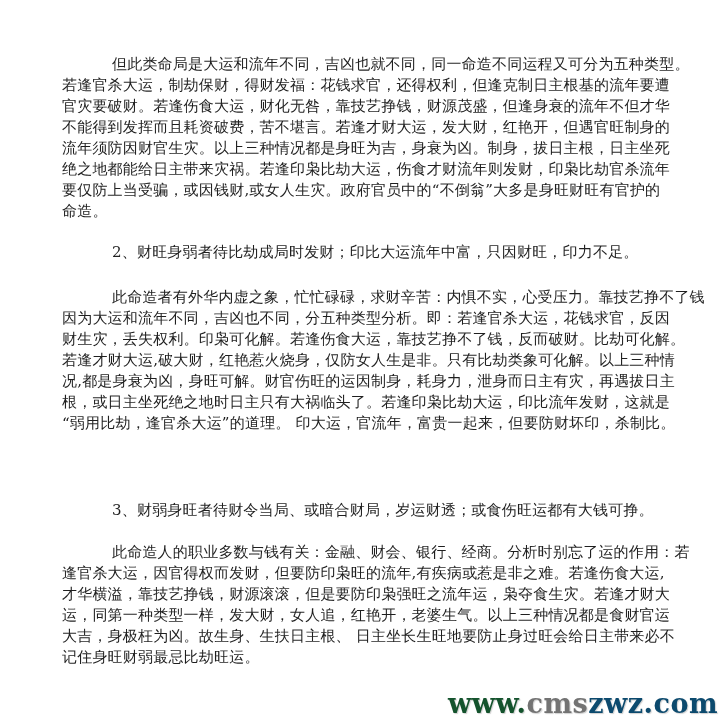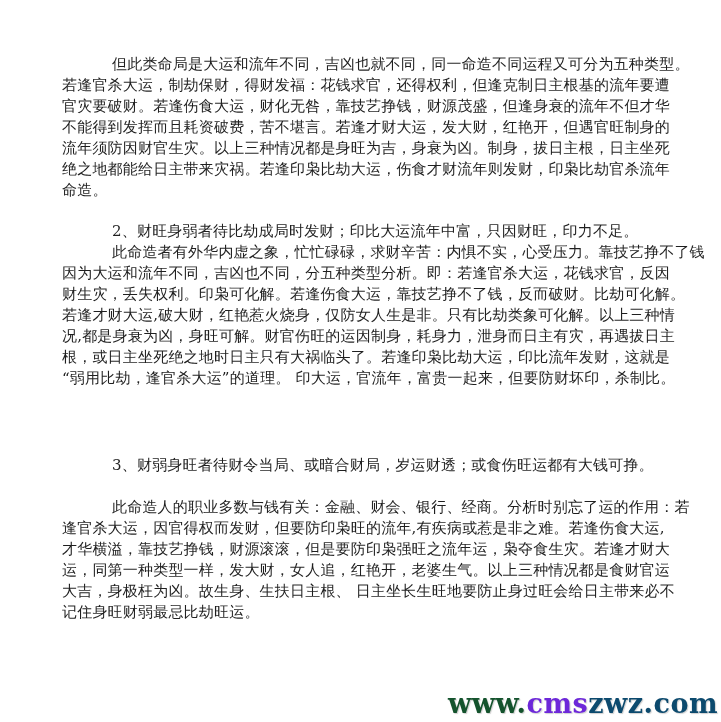--- a/index.html
+++ b/index.html
@@ -24,21 +24,21 @@
   .block { margin: 0; }
   .block .line {
     font-size: 15px;
     line-height: 21px;
     white-space: nowrap;
     letter-spacing: 0.2px;
   }
   .block .line:first-child { text-indent: 50px; }
   
   .block:nth-child(1) { margin-bottom: 20px; margin-top: 12px; }
-  .block:nth-child(2) { }
+  .block:nth-child(2) { margin-bottom: 24px; }
   .block:nth-child(3) { margin-bottom: 66px; }
   .block:nth-child(4) { margin-bottom: 21px; }
   .watermark {
     position: absolute;
     right: 3px;
     bottom: 3px;
     font-size: 27px;
     font-weight: bold;
     letter-spacing: 0.5px;
     white-space: nowrap;
@@ -52,20 +52,21 @@
 
 <div class="page">
   <div class="doc" id="doc">
       <div class="block paragraph">
         <div class="line">但此类命局是大运和流年不同，吉凶也就不同，同一命造不同运程又可分为五种类型。</div>
         <div class="line">若逢官杀大运，制劫保财，得财发福：花钱求官，还得权利，但逢克制日主根基的流年要遭</div>
         <div class="line">官灾要破财。若逢伤食大运，财化无咎，靠技艺挣钱，财源茂盛，但逢身衰的流年不但才华</div>
         <div class="line">不能得到发挥而且耗资破费，苦不堪言。若逢才财大运，发大财，红艳开，但遇官旺制身的</div>
         <div class="line">流年须防因财官生灾。以上三种情况都是身旺为吉，身衰为凶。制身，拔日主根，日主坐死</div>
         <div class="line">绝之地都能给日主带来灾祸。若逢印枭比劫大运，伤食才财流年则发财，印枭比劫官杀流年</div>
+        <div class="line">要仅防上当受骗，或因钱财,或女人生灾。政府官员中的“不倒翁”大多是身旺财旺有官护的</div>
         <div class="line">命造。</div>
       </div>
       <div class="block heading">
         <div class="line">2、财旺身弱者待比劫成局时发财；印比大运流年中富，只因财旺，印力不足。</div>
       </div>
       <div class="block paragraph">
         <div class="line">此命造者有外华内虚之象，忙忙碌碌，求财辛苦：内惧不实，心受压力。靠技艺挣不了钱</div>
         <div class="line">因为大运和流年不同，吉凶也不同，分五种类型分析。即：若逢官杀大运，花钱求官，反因</div>
         <div class="line">财生灾，丢失权利。印枭可化解。若逢伤食大运，靠技艺挣不了钱，反而破财。比劫可化解。</div>
         <div class="line">若逢才财大运,破大财，红艳惹火烧身，仅防女人生是非。只有比劫类象可化解。以上三种情</div>
@@ -78,14 +79,14 @@
       </div>
       <div class="block paragraph">
         <div class="line">此命造人的职业多数与钱有关：金融、财会、银行、经商。分析时别忘了运的作用：若</div>
         <div class="line">逢官杀大运，因官得权而发财，但要防印枭旺的流年,有疾病或惹是非之难。若逢伤食大运,</div>
         <div class="line">才华横溢，靠技艺挣钱，财源滚滚，但是要防印枭强旺之流年运，枭夺食生灾。若逢才财大</div>
         <div class="line">运，同第一种类型一样，发大财，女人追，红艳开，老婆生气。以上三种情况都是食财官运</div>
         <div class="line">大吉，身极枉为凶。故生身、生扶日主根、 日主坐长生旺地要防止身过旺会给日主带来必不</div>
         <div class="line">记住身旺财弱最忌比劫旺运。</div>
       </div>
     </div>
-  <div class="watermark" id="watermark"><span style="color: #14532d;">www.</span><span style="color: #6d28d9;">cms</span><span style="color: #0c4a6e;">zwz.com</span></div>
+  <div class="watermark" id="watermark"><span style="color: #14532d;">www.</span><span style="color: #737373;">cms</span><span style="color: #0c4a6e;">zwz.com</span></div>
 </div>
 
 </body></html>

